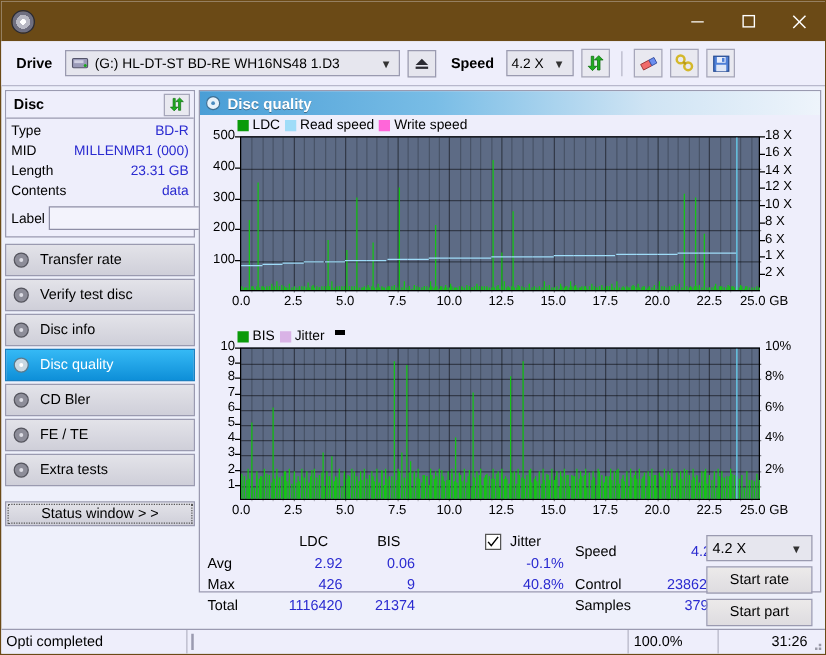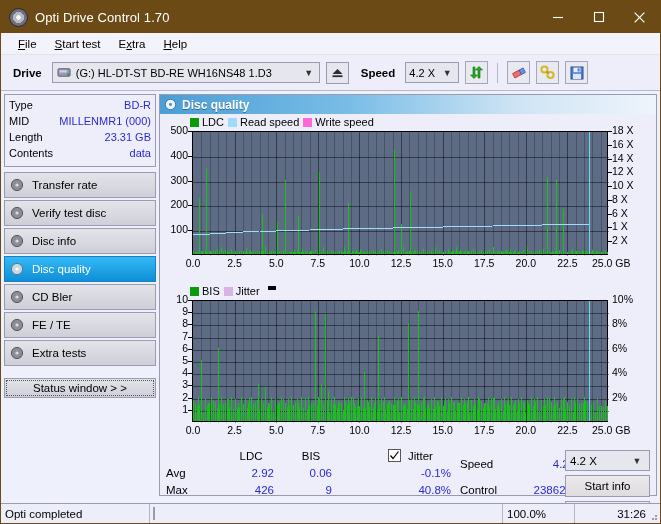--- a/index.html
+++ b/index.html
@@ -194,47 +194,40 @@
   .sb-time { width:86px; border-left:1px solid #b5b5c6; justify-content:flex-end; padding-right:14px;}
   .grip { position:absolute; right:2px; bottom:2px; width:10px; height:10px; }
 </style>
 </head>
 <body>
 
 <div id="app">
 
   <div class="titlebar">
     <div class="title-icon"></div>
-    <div class="title-text">Opti Drive Control 1.70</div>
     <div class="win-btns">
       <div class="win-btn">
         <svg width="12" height="12" viewBox="0 0 12 12">
             <line x1="1" y1="6.5" x2="11" y2="6.5" stroke="#fff" stroke-width="1.1"></line>
           </svg>
       </div>
       <div class="win-btn">
         <svg width="12" height="12" viewBox="0 0 12 12">
             <rect x="1.5" y="1.5" width="9" height="9" fill="none" stroke="#fff" stroke-width="1.1"></rect>
           </svg>
       </div>
       <div class="win-btn">
         <svg width="13" height="13" viewBox="0 0 12 12">
             <line x1="1.5" y1="1.5" x2="10.5" y2="10.5" stroke="#fff" stroke-width="1.1"></line>
             <line x1="10.5" y1="1.5" x2="1.5" y2="10.5" stroke="#fff" stroke-width="1.1"></line>
           </svg>
       </div>
     </div>
   </div>
 
-  <div class="menubar">
-    <div class="menu-item"><u>F</u>ile</div>
-    <div class="menu-item"><u>S</u>tart test</div>
-    <div class="menu-item">E<u>x</u>tra</div>
-    <div class="menu-item"><u>H</u>elp</div>
-  </div>
 
   <div class="toolbar">
     <div class="tb-label">Drive</div>
     <div class="drive-combo">
       <svg class="drive-icon" viewBox="0 0 16 14">
         <rect x="1" y="3" width="13" height="8" rx="1" fill="#9a9ab8" stroke="#55556b"></rect>
         <rect x="2.5" y="4.5" width="8" height="2.5" fill="#cfcfe2"></rect>
         <circle cx="12" cy="9" r="1.3" fill="#1aa81a"></circle>
       </svg>
       <span>(G:)  HL-DT-ST BD-RE  WH16NS48 1.D3</span>
@@ -281,36 +274,55 @@
         <rect x="3" y="7.8" width="8" height="5.2" fill="#dfe7f7"></rect>
       </svg>
     </div>
   </div>
 
   <div class="main">
 
     <div class="left">
 
       <div class="disc-box">
+        <div class="disc-hdr">
+          <span class="disc-hdr-title">Disc</span>
+          <div class="refresh-btn">
+            <svg width="13" height="13" viewBox="0 0 15 15">
+              <path d="M4 2 L4 10 L1.5 10 L5 13.5 L8.5 10 L6 10 L6 2 Z" fill="#1fae1f" stroke="#0b6b0b" stroke-width=".6"></path>
+              <path d="M11 13 L11 5 L13.5 5 L10 1.5 L6.5 5 L9 5 L9 13 Z" fill="#1fae1f" stroke="#0b6b0b" stroke-width=".6"></path>
+            </svg>
+          </div>
+        </div>
         <div class="disc-rows">
           <div class="disc-row">
             <span class="k">Type</span>
             <span class="v">BD-R</span>
           </div>
           <div class="disc-row">
             <span class="k">MID</span>
             <span class="v">MILLENMR1 (000)</span>
           </div>
           <div class="disc-row">
             <span class="k">Length</span>
             <span class="v">23.31 GB</span>
           </div>
           <div class="disc-row">
             <span class="k">Contents</span>
             <span class="v">data</span>
+          </div>
+          <div class="label-row">
+            <span>Label</span>
+            <input class="label-input" type="text" value="" style="">
+            <div class="label-btn">
+              <svg width="14" height="14" viewBox="0 0 14 14">
+                <circle cx="7" cy="7" r="6" fill="#e8e49a" stroke="#a3a052"></circle>
+                <circle cx="7" cy="7" r="1.8" fill="#f7f7ef" stroke="#a3a052" stroke-width=".6"></circle>
+              </svg>
+            </div>
           </div>
         </div>
       </div>
 
       <div class="navlist">
         <div class="nav-btn">
           <svg width="14" height="14" viewBox="0 0 14 14">
               <circle cx="7" cy="7" r="5.6" fill="#8d8d99" stroke="#56565f"></circle>
               <circle cx="7" cy="7" r="1.6" fill="#dcdce4"></circle>
             </svg>
@@ -1289,21 +1301,21 @@
         <div class="st v" style="left:348px; top:11px; width:78px;">4.23 X</div>
         <div class="st h" style="left:300px; top:37px;">Control</div>
         <div class="st v" style="left:348px; top:37px; width:78px;">23862 MB</div>
         <div class="st h" style="left:300px; top:54px;">Samples</div>
         <div class="st v" style="left:348px; top:54px; width:78px;">379939</div>
 
         <div class="spd-combo" style="left:405px; top:3px;">
           <span>4.2 X</span>
           <span class="combo-arrow">▼</span>
         </div>
-        <div class="act-btn" style="left:405px; top:28px;">Start info</div>
+        <div class="act-btn" style="left:405px; top:28px;">Start rate</div>
         <div class="act-btn" style="left:405px; top:54px;">Start part</div>
       </div>
     </div>
   </div>
 
   <div class="statusbar">
     <div class="sb-cell sb-msg">Opti completed</div>
     <div class="sb-cell sb-prog">
       <div class="prog-track">
         <div class="prog-fill" id="progfill" style="width: 100%;"></div>

